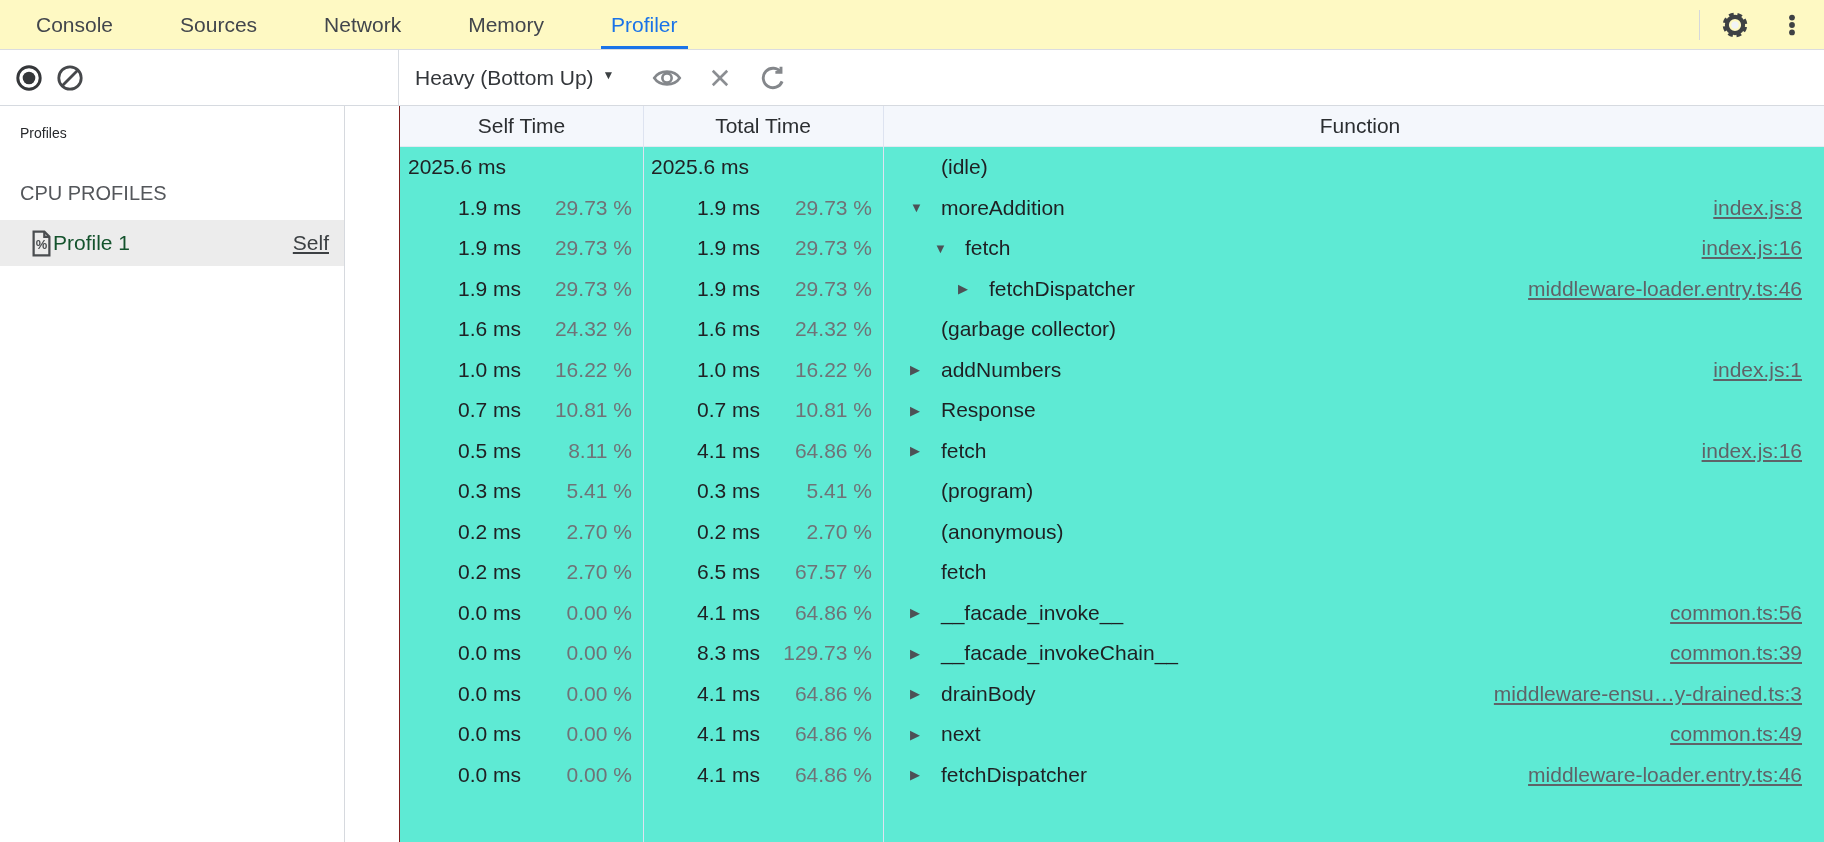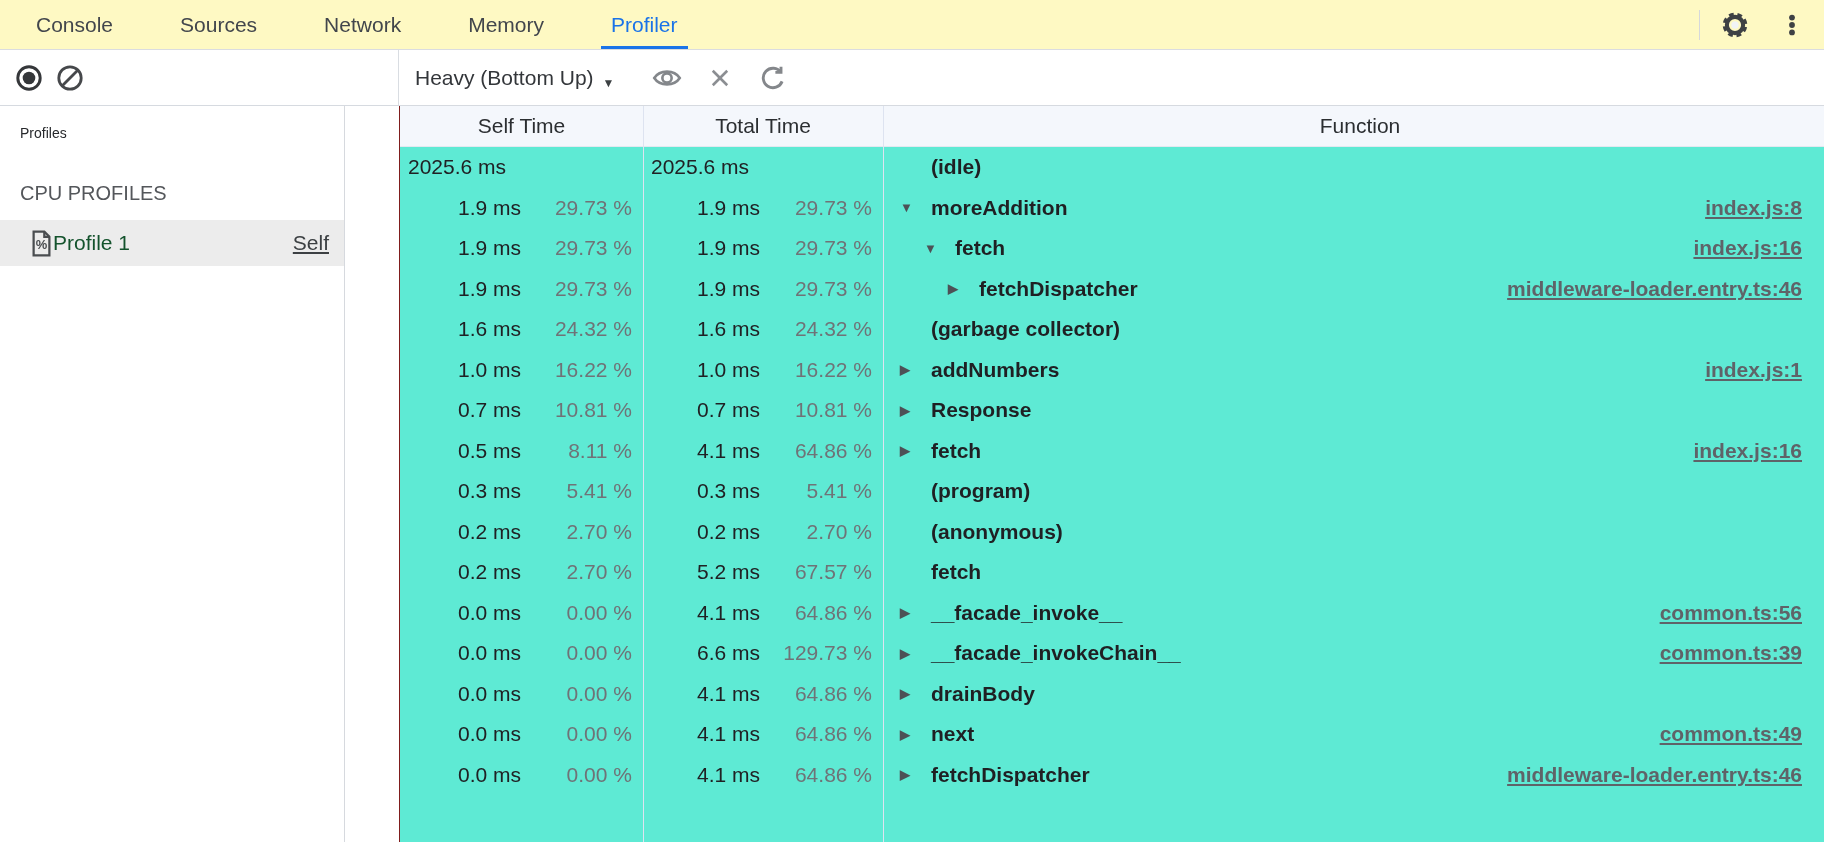--- a/index.html
+++ b/index.html
@@ -20,21 +20,21 @@
   .tb-divider { width:1px; height:30px; background:#d5d8dc; }
   .icon-btn { display:flex; align-items:center; justify-content:center; }
 
   
   .toolbar { height:56px; position:relative; display:flex; align-items:center;
     border-bottom:1px solid #d6dae0; flex:none; background:#fff; }
   .tool-record { margin-left:15px; }
   .tool-clear  { margin-left:13px; }
   .toolbar-vdiv { position:absolute; left:398px; top:0; bottom:0; width:1px; background:#d9dde2; }
   .toolbar-right { position:absolute; left:415px; top:0; bottom:0; display:flex; align-items:center; }
-  .view-selector { display:flex; align-items:flex-end; font-size:21px; color:#33363a; }
+  .view-selector { display:flex; align-items:flex-start; font-size:21px; color:#33363a; }
   .caret { font-size:12px; color:#3c4043; margin-left:9px; padding-top:2px; }
   .tool-eye { margin-left:38px; }
   .tool-x { margin-left:24px; }
   .tool-refresh { margin-left:24px; }
 
   
   .content { flex:1; display:flex; min-height:0; }
   .sidebar { width:345px; flex:none; border-right:1px solid #d6d9de; background:#fff; }
   .gutter { width:54px; flex:none; background:#fff; }
 
@@ -59,21 +59,21 @@
   .rows { position:relative; z-index:1; }
   .row { height:40.5px; display:flex; align-items:center; font-size:21px; }
   .cell { height:100%; display:flex; align-items:center; }
   .cell.self { width:243px; }
   .cell.total { width:240px; }
   .ms { flex:1; text-align:right; color:#202124; white-space:nowrap; }
   .pct { text-align:right; color:#6f7377; white-space:nowrap; }
   .cell.self .pct { width:122px; padding-right:11px; }
   .cell.total .pct { width:123px; padding-right:11px; }
   .row.wide .ms { text-align:left; padding-left:8px; }
-  .cell.fn { flex:1; padding-left:17px; padding-right:22px; min-width:0;font-weight:bold; }
+  .cell.fn { flex:1; padding-left:27px; padding-right:22px; min-width:0; }
   .arrowbox { width:31px; flex:none; font-size:13px; color:#4d5156; }
   .fname { color:#1f2023; white-space:nowrap; }
   .flink { margin-left:auto; color:#5f6368; text-decoration:underline; white-space:nowrap; cursor:pointer; }
 
   svg { display:block; }
 </style>
 </head>
 <body>
 
 <div class="app">
@@ -318,21 +318,21 @@
               <span class="arrowbox" style="margin-left: 0px;"></span>
               <span class="fname">(anonymous)</span>
             </div>
           </div>
           <div class="row">
             <div class="cell self">
               <span class="ms">0.2 ms</span>
               <span class="pct">2.70 %</span>
             </div>
             <div class="cell total">
-              <span class="ms">5.2 ms</span>
+              <span class="ms">6.5 ms</span>
               <span class="pct">67.57 %</span>
             </div>
             <div class="cell fn">
               <span class="arrowbox" style="margin-left: 0px;"></span>
               <span class="fname">fetch</span>
             </div>
           </div>
           <div class="row">
             <div class="cell self">
               <span class="ms">0.0 ms</span>
@@ -347,41 +347,42 @@
               <span class="fname">__facade_invoke__</span>
               <span class="flink">common.ts:56</span>
             </div>
           </div>
           <div class="row">
             <div class="cell self">
               <span class="ms">0.0 ms</span>
               <span class="pct">0.00 %</span>
             </div>
             <div class="cell total">
-              <span class="ms">6.6 ms</span>
+              <span class="ms">8.3 ms</span>
               <span class="pct">129.73 %</span>
             </div>
             <div class="cell fn">
               <span class="arrowbox" style="margin-left: 0px;">▶</span>
               <span class="fname">__facade_invokeChain__</span>
               <span class="flink">common.ts:39</span>
             </div>
           </div>
           <div class="row">
             <div class="cell self">
               <span class="ms">0.0 ms</span>
               <span class="pct">0.00 %</span>
             </div>
             <div class="cell total">
               <span class="ms">4.1 ms</span>
               <span class="pct">64.86 %</span>
             </div>
             <div class="cell fn">
               <span class="arrowbox" style="margin-left: 0px;">▶</span>
               <span class="fname">drainBody</span>
+              <span class="flink">middleware-ensu…y-drained.ts:3</span>
             </div>
           </div>
           <div class="row">
             <div class="cell self">
               <span class="ms">0.0 ms</span>
               <span class="pct">0.00 %</span>
             </div>
             <div class="cell total">
               <span class="ms">4.1 ms</span>
               <span class="pct">64.86 %</span>

